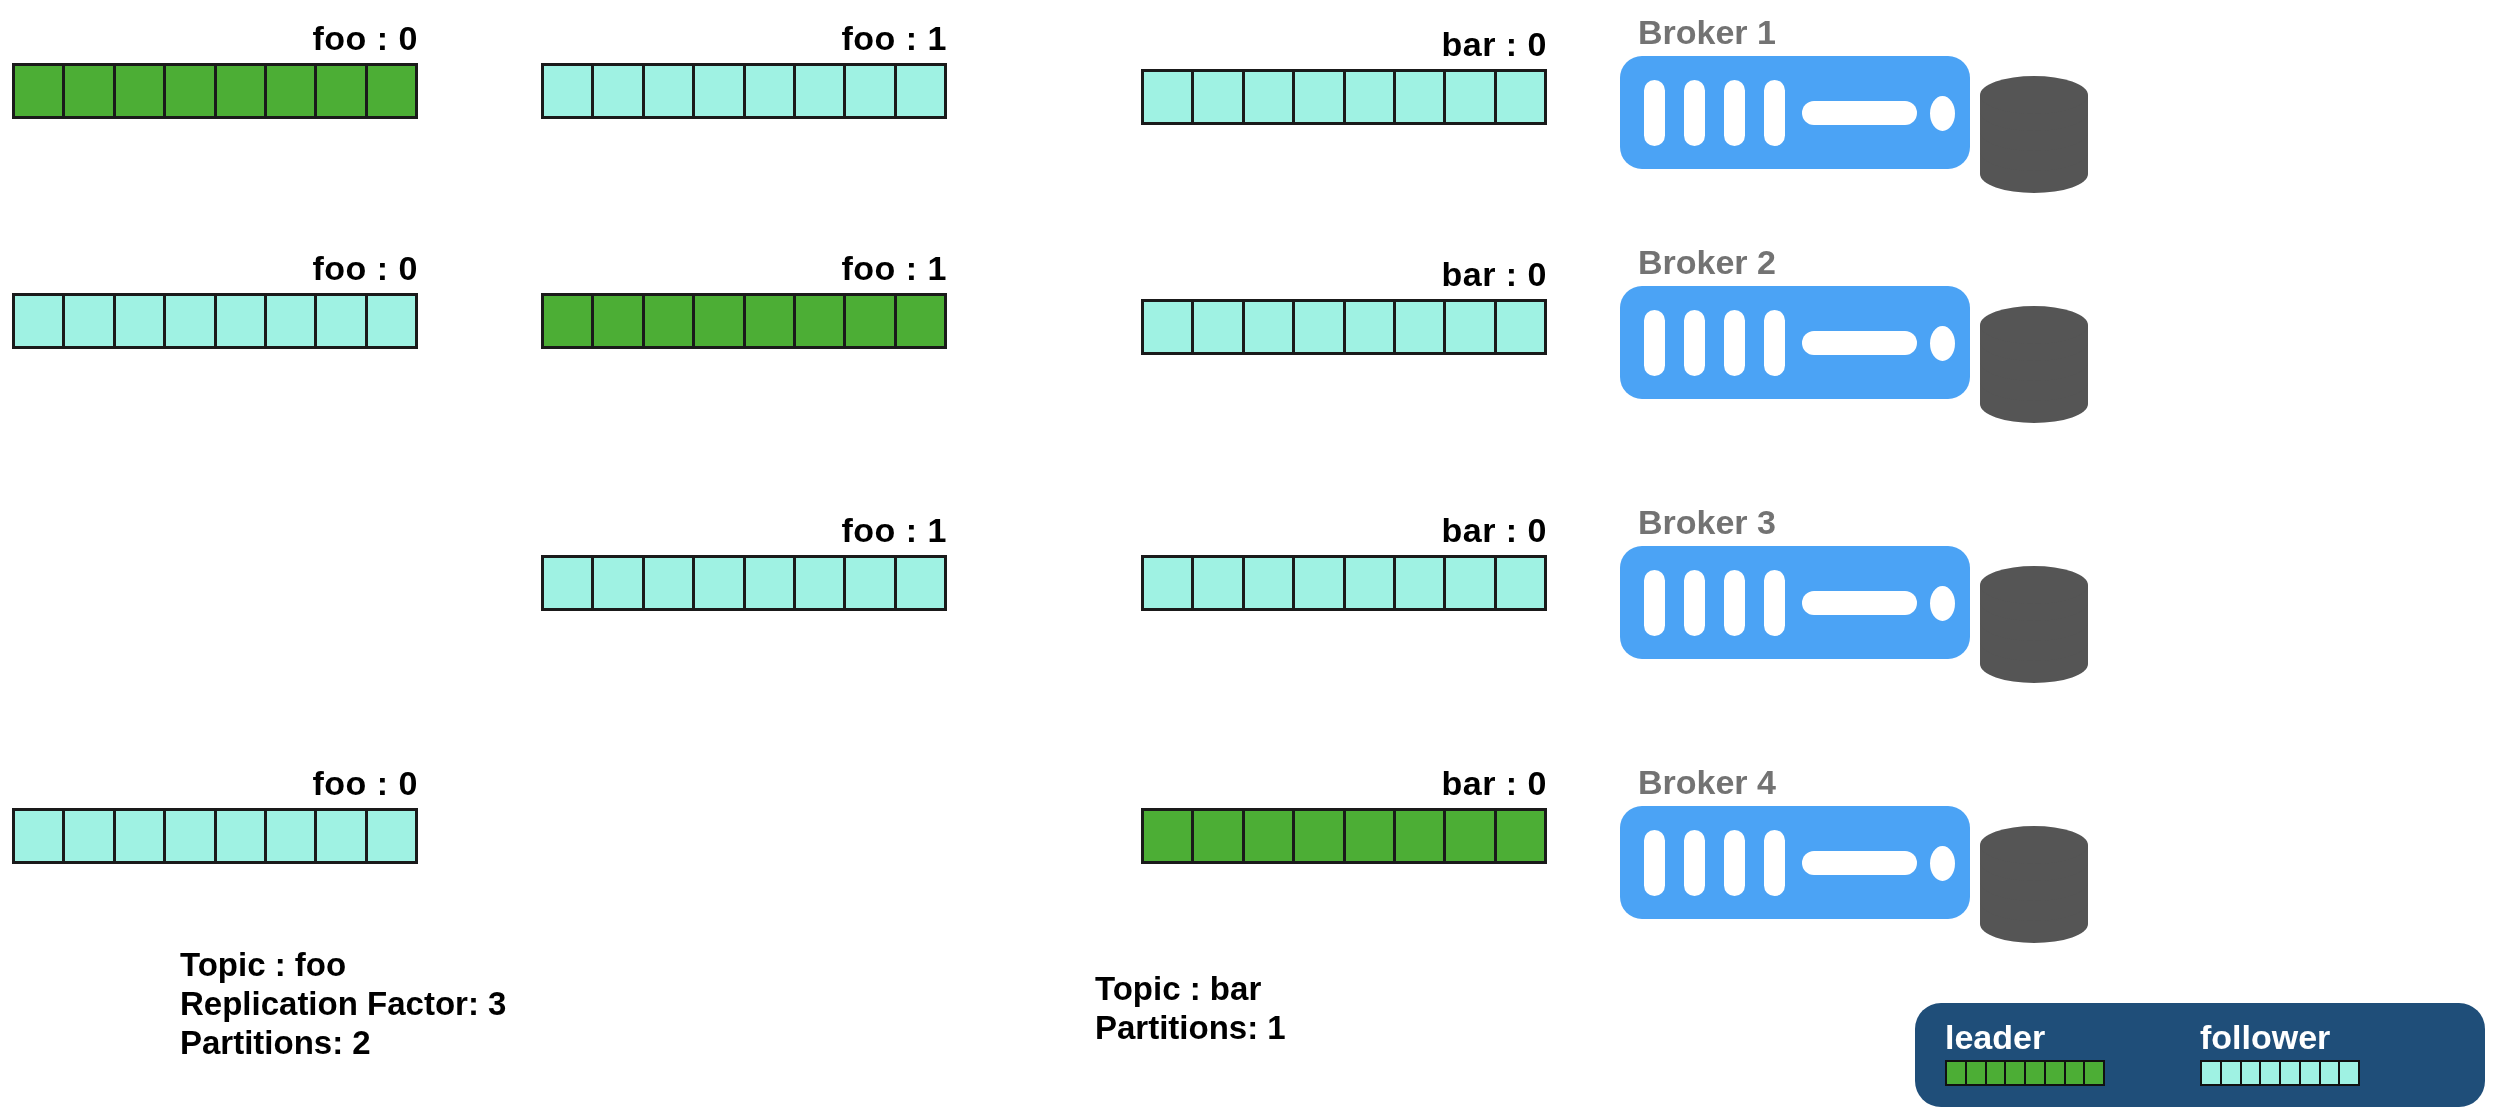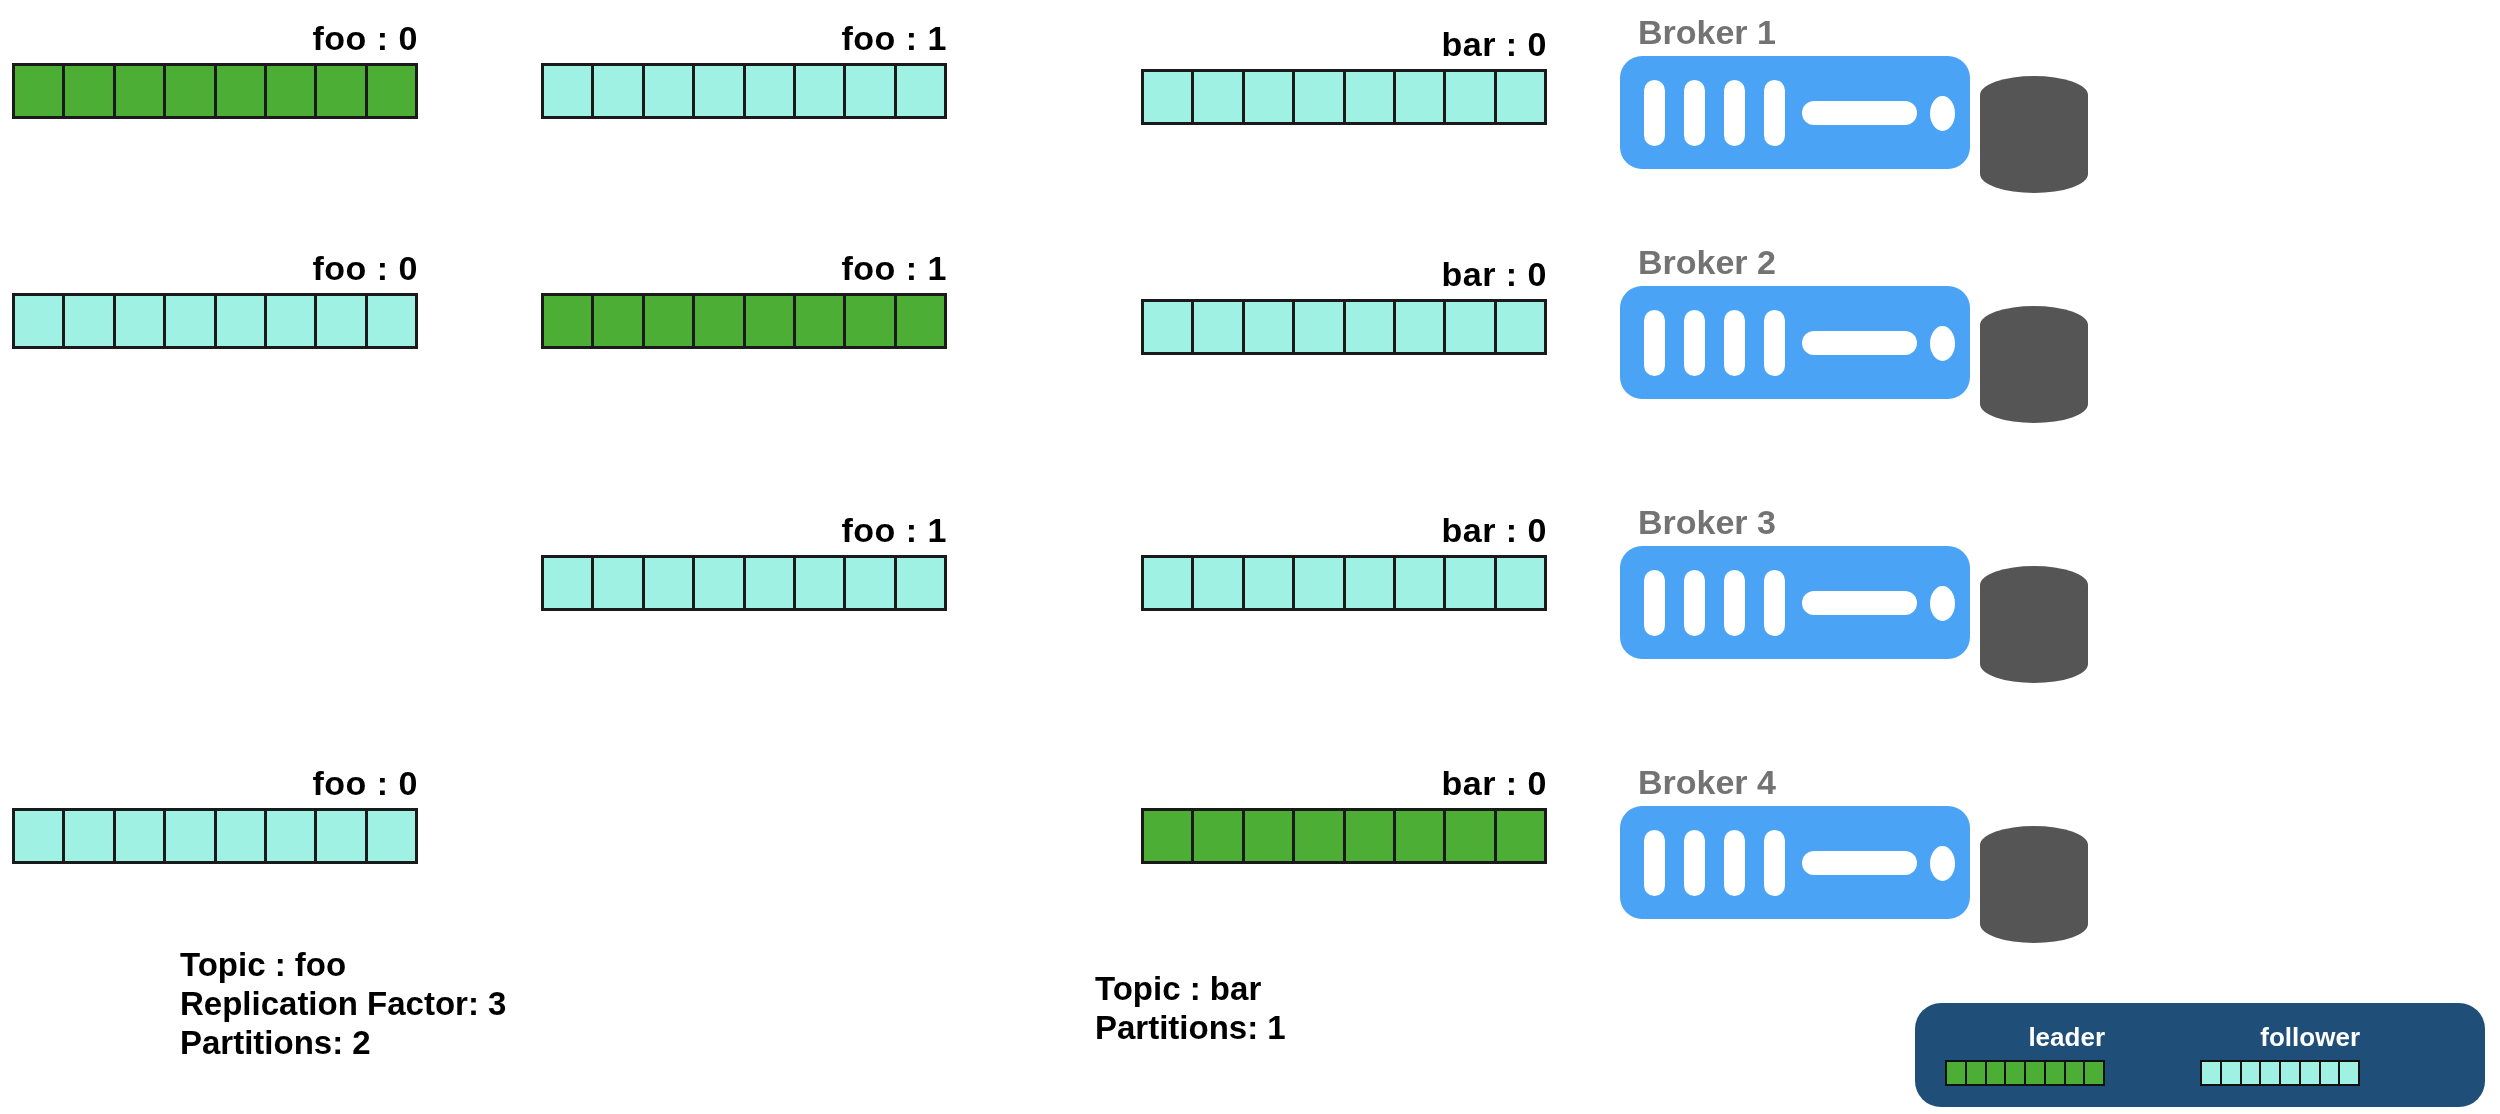--- a/index.html
+++ b/index.html
@@ -126,27 +126,26 @@
     position: absolute;
     background: #1F4E79;
     border-radius: 26px;
     box-sizing: border-box;
   }
   .legend-item {
     position: absolute;
     text-align: left;
   }
   .legend-text {
-    font-size: 26px;
+    font-size: 34px;
     font-weight: bold;
     color: #ffffff;
     line-height: 36px;
     margin-bottom: 5px;
     white-space: nowrap;
-    text-align: right;
   }
   .legend-bar {
     width: 160px;
     height: 26px;
     box-sizing: border-box;
     border: 2px solid #111111;
     display: flex;
   }
   .legend-cell {
     flex: 1 1 0;

